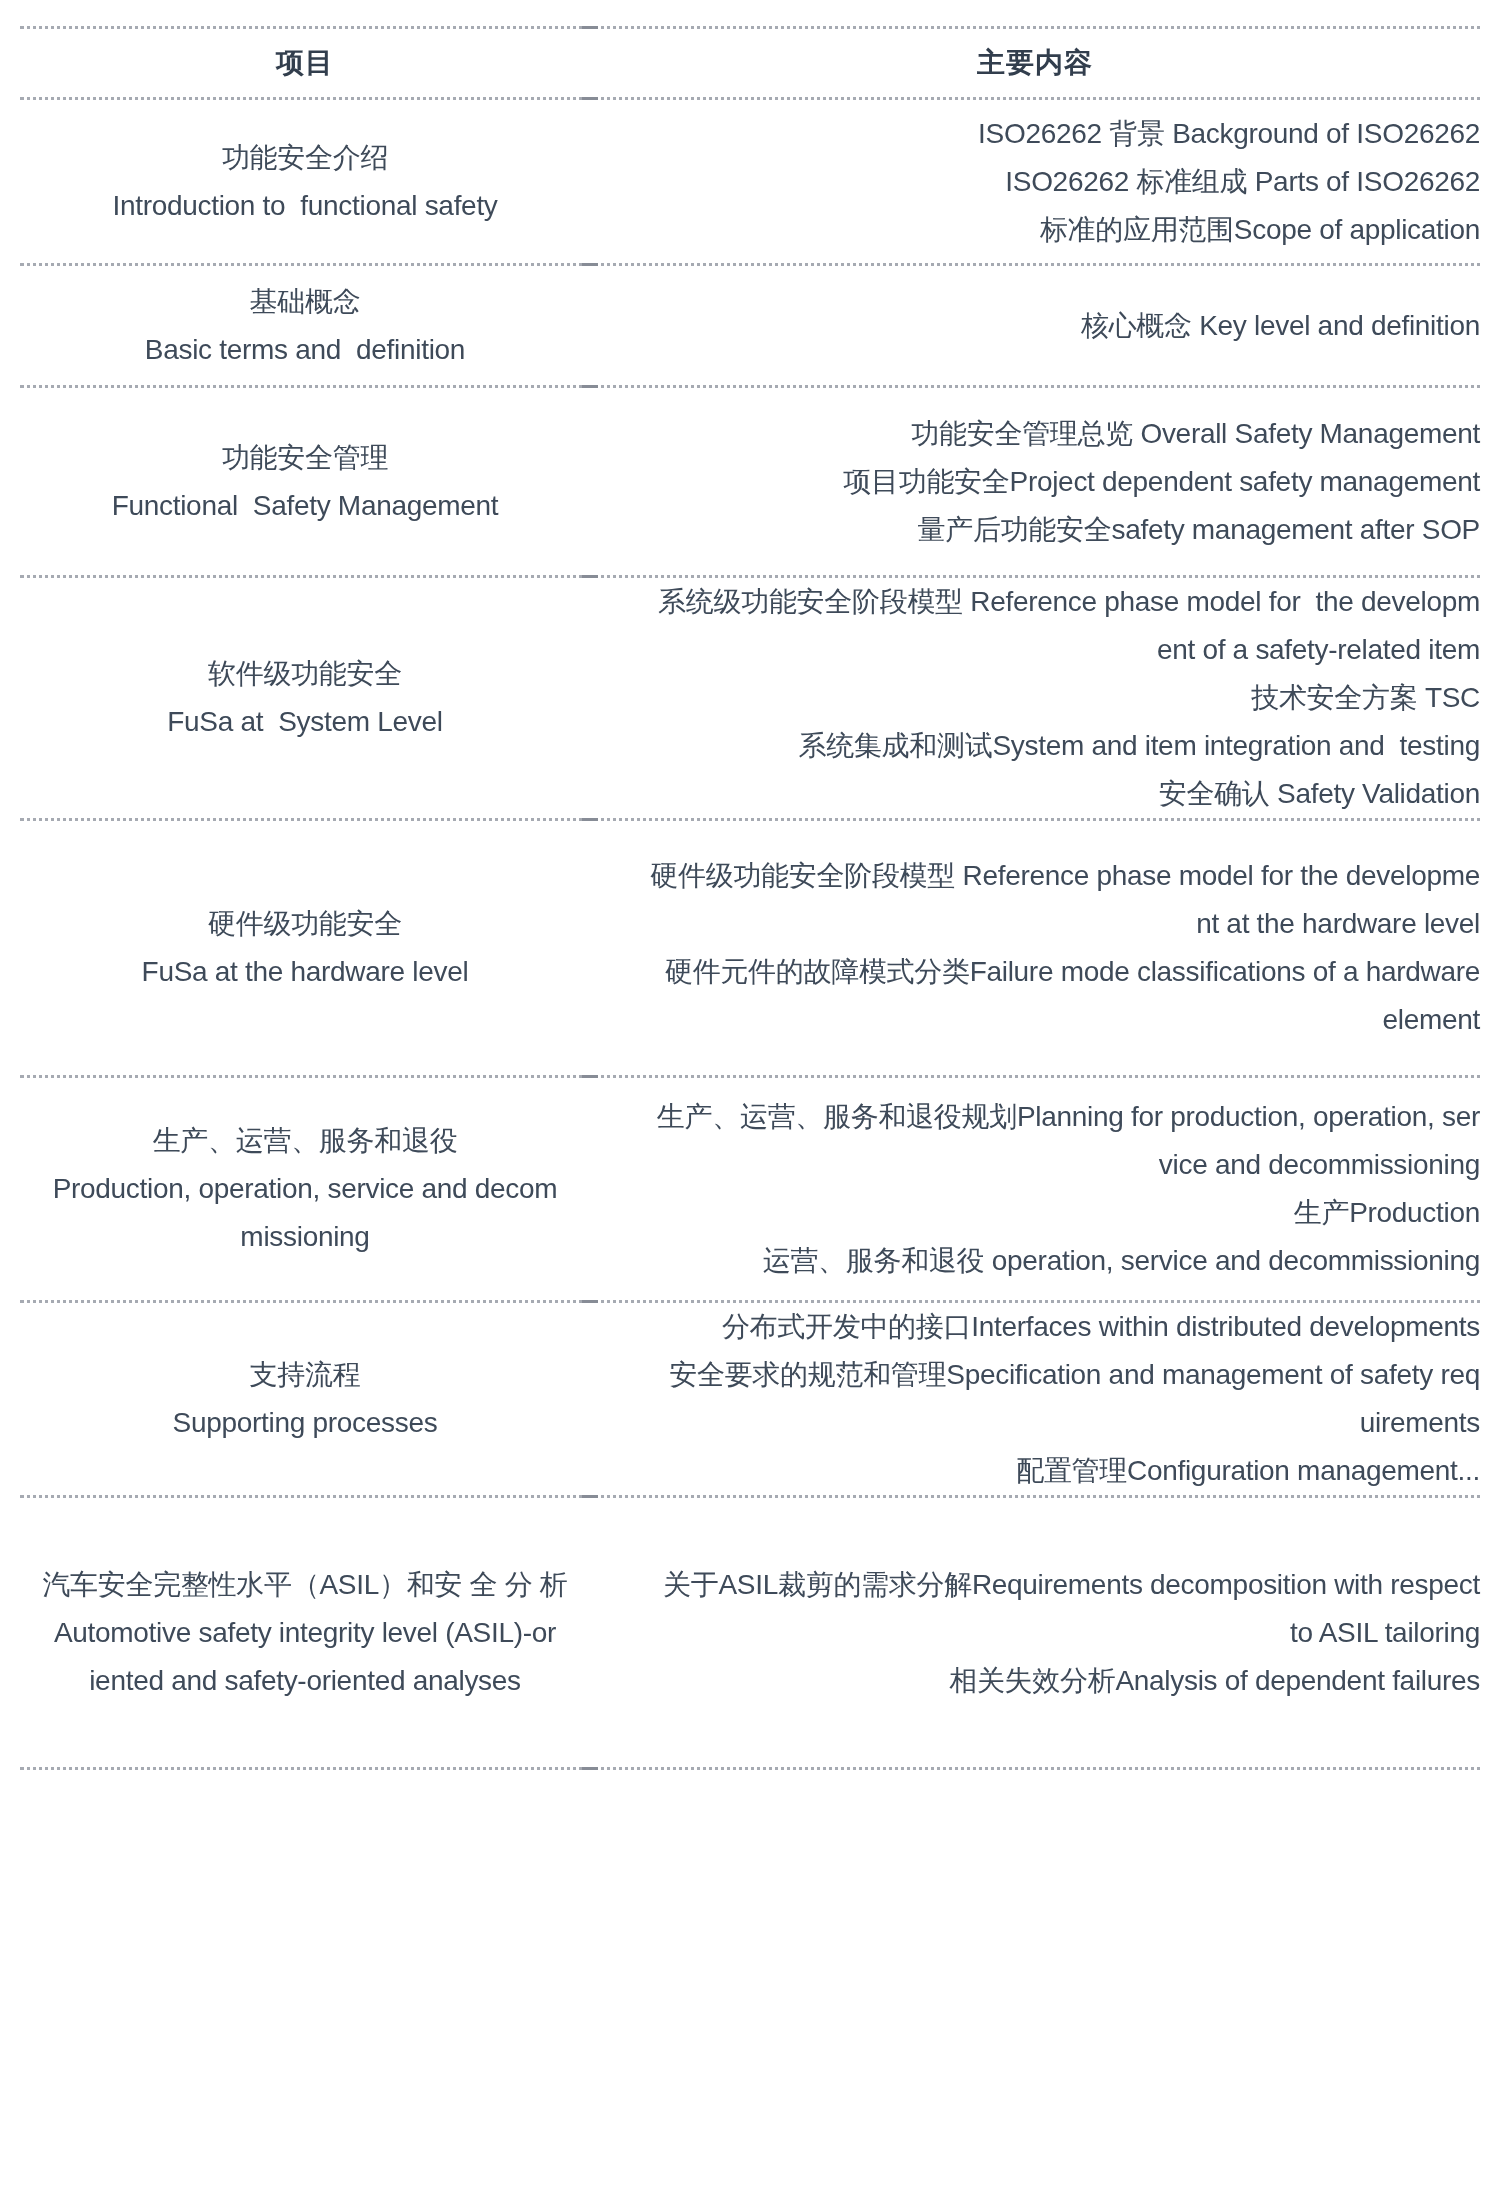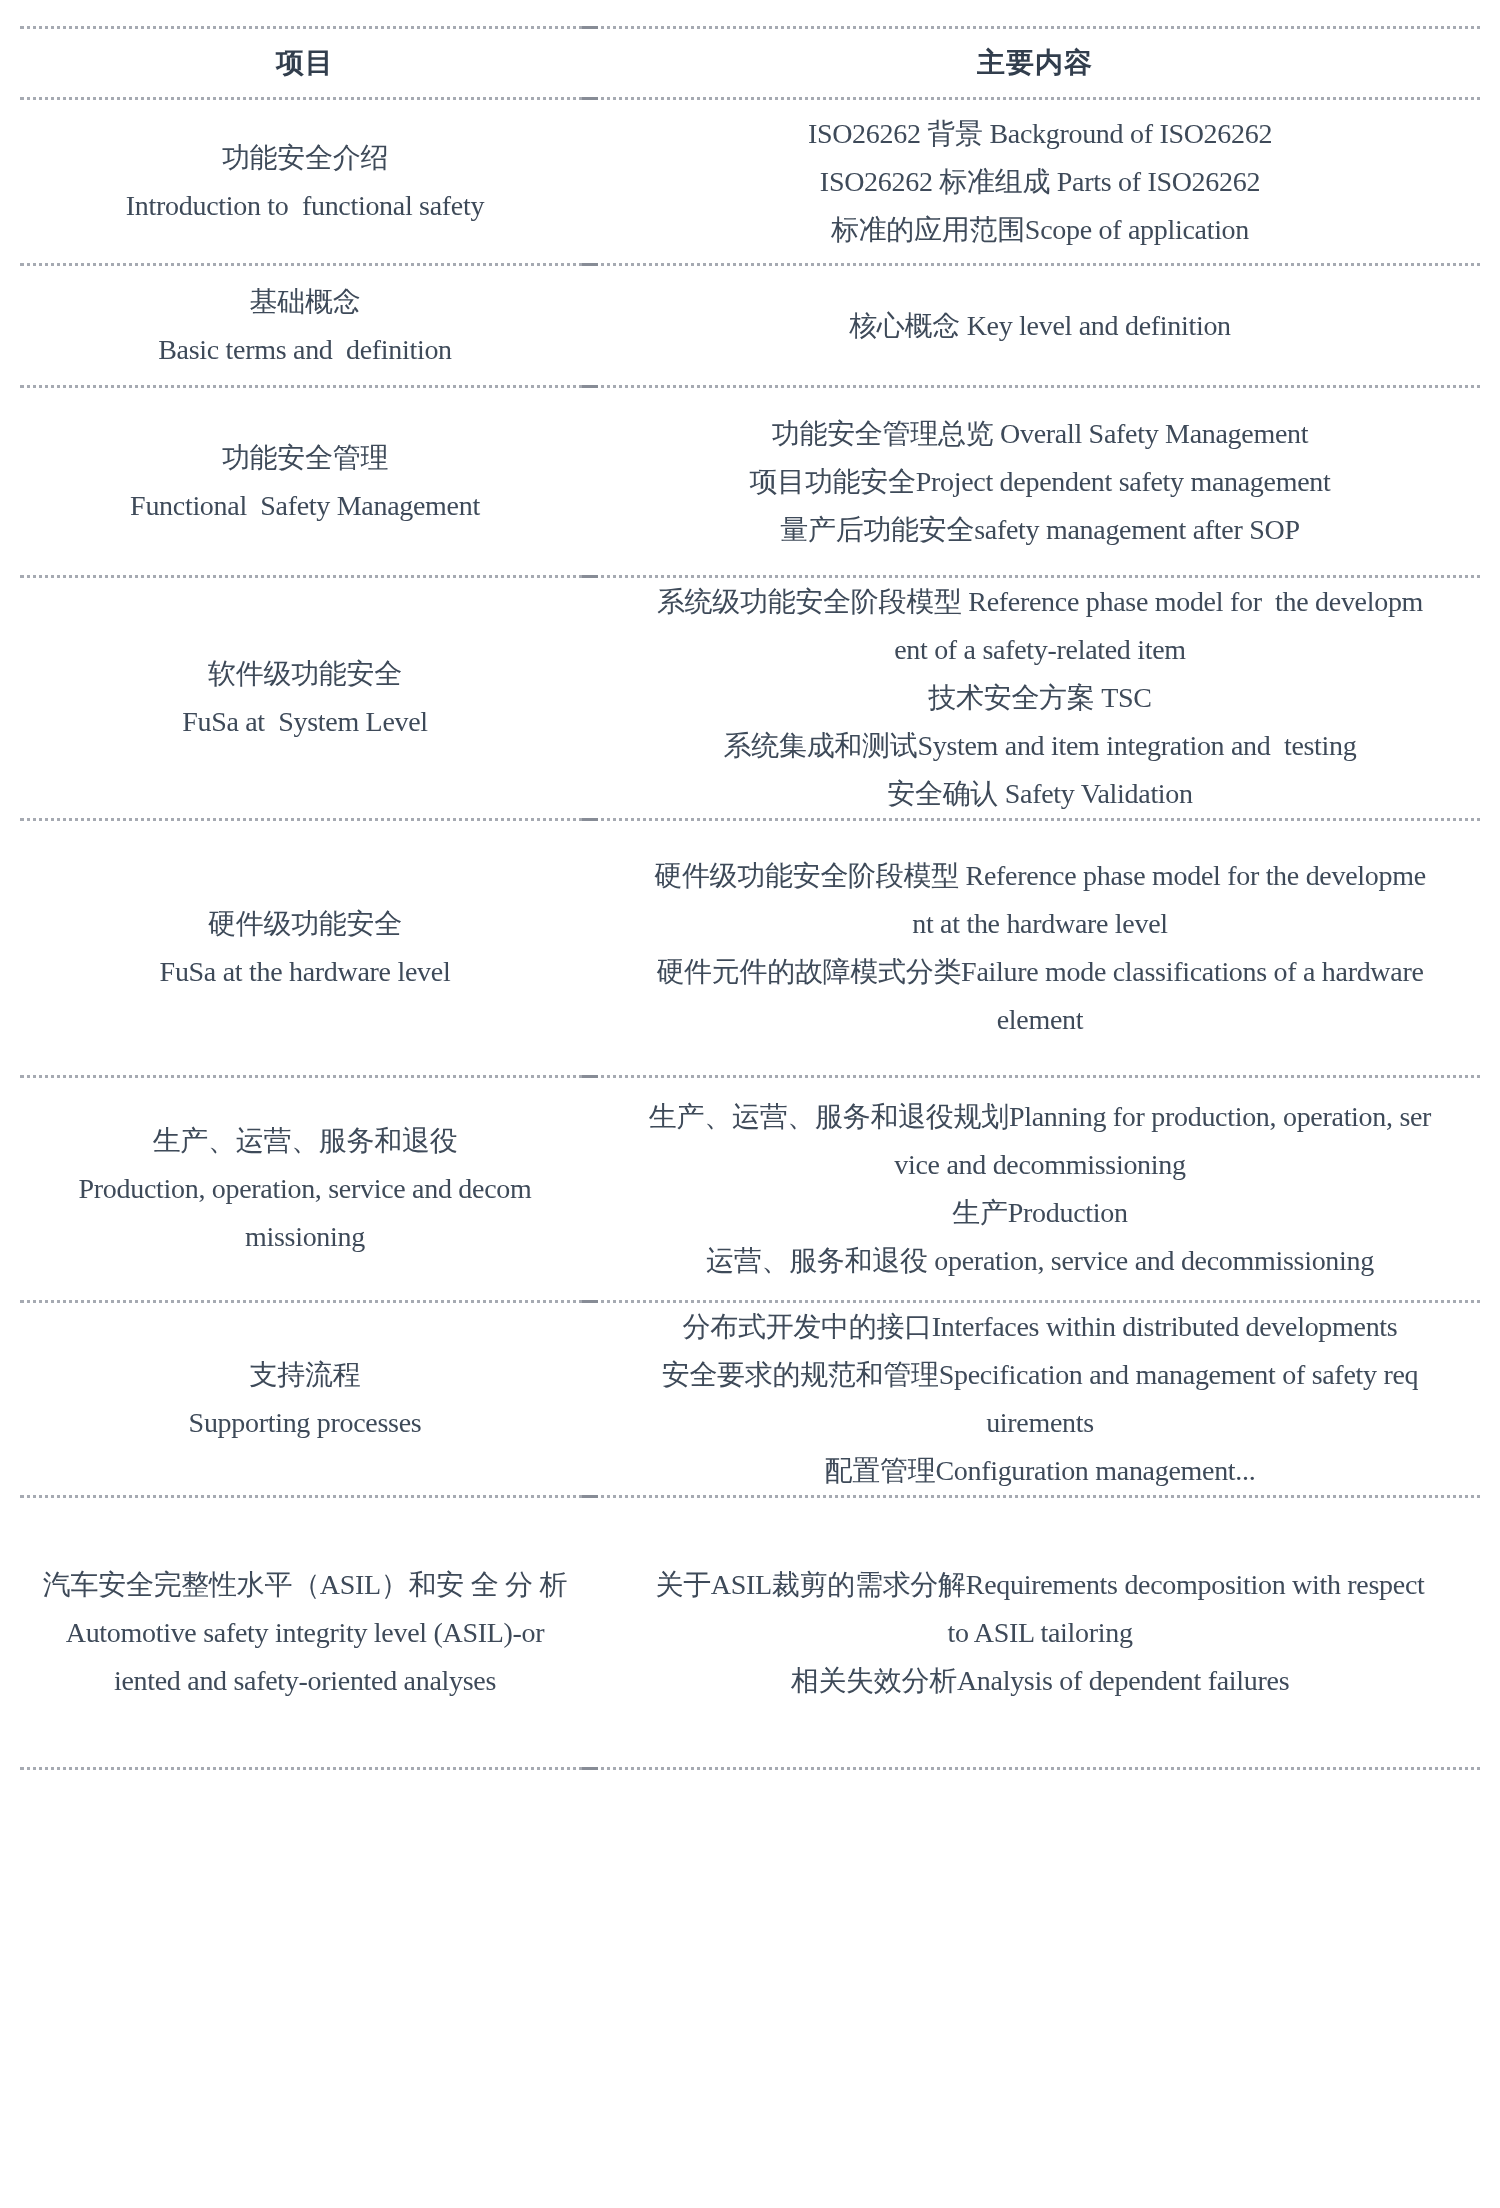--- a/index.html
+++ b/index.html
@@ -16,29 +16,28 @@
   }
   table.outline{
     border-collapse:separate;border-spacing:0;table-layout:fixed;
     width:1460px;margin:26px 0 0 20px;
   }
   col.c-item{width:570px;}
   col.c-content{width:890px;}
   th,td{
     padding:0;vertical-align:middle;
     border-bottom:3px dotted var(--divider);
-    font-family:Liberation Serif, serif;
   }
   thead th{
     border-top:3px dotted var(--divider);
     height:68px;font-size:28px;font-weight:700;color:var(--header-text);
     text-align:center;letter-spacing:1px;
   }
   td.col-item{text-align:center;}
-  td.col-content{padding-left:10px;text-align:center;}
+  td.col-content{padding-left:10px;text-align:right;}
   .line{
     white-space:pre;line-height:48px;font-size:28px;letter-spacing:-0.3px;
   }
   
   th.head-content,td.col-content{position:relative;}
   th.head-content::before{
     content:"";position:absolute;left:-8px;top:-3px;width:16px;height:3px;
     background:var(--divider-dash);
   }
   th.head-content::after,td.col-content::after{

